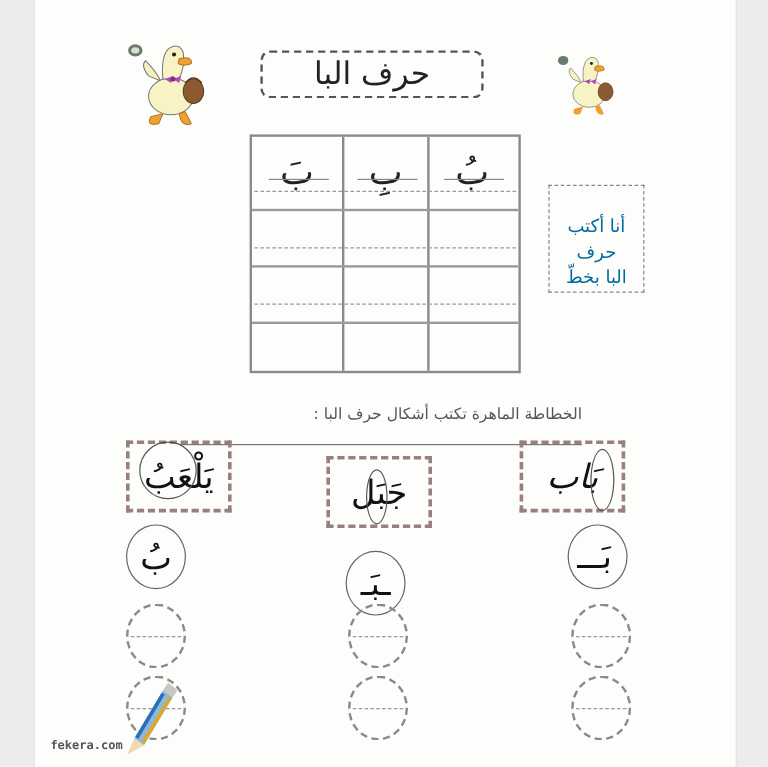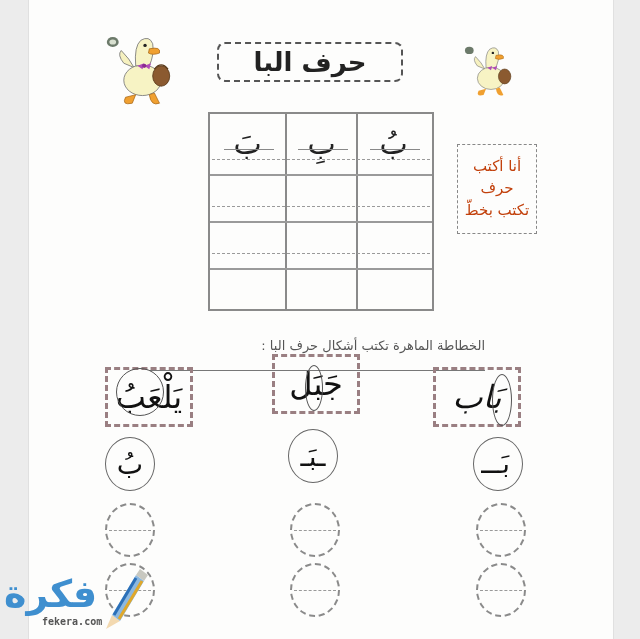--- a/index.html
+++ b/index.html
@@ -12,56 +12,56 @@
     position:absolute; left:28px; top:0; width:584px; height:639px;
     background:#fdfdfc;
     border-left:1px solid #e0e0e0; border-right:1px solid #e0e0e0;
   }
   .abs { position:absolute; }
   
   .title-box {
     left:217px; top:42px; width:186px; height:40px;
     border:2px dashed #555; border-radius:8px; box-sizing:border-box;
     display:flex; align-items:center; justify-content:center;
-    font-size:26px; font-weight:bold; color:#222; direction:rtl;
+    font-size:26px; font-weight:normal; color:#222; direction:rtl;
     font-family:"DejaVu Sans", sans-serif;
   }
   
   .duck svg { display:block; }
   
   .grid {
     left:208px; top:112px; width:226px; height:199px;
     border:2px solid #8a8a8a; box-sizing:border-box;
   }
   .grid .col-line { position:absolute; top:0; bottom:0; width:2px; background:#8a8a8a; }
   .grid .row-line { position:absolute; left:0; right:0; height:2px; background:#9a9a9a; }
   .grid .dash-line { position:absolute; left:2px; right:2px; height:0; border-top:1.5px dashed #9a9a9a; }
   .grid .cell-letter {
     position:absolute; top:12px; width:75px; text-align:center;
     font-size:30px; color:#222; direction:rtl; line-height:1.2;
   }
   .grid .underline { position:absolute; height:1px; background:#888; }
   
   .note-box {
-    left:457px; top:144px; width:80px; height:90px;
+    left:457px; top:154px; width:80px; height:90px;
     border:1.5px dashed #888; box-sizing:border-box;
-    display:flex; flex-direction:column; align-items:center; justify-content:center;
-    font-size:15px; color:#c2410c; direction:rtl; line-height:1.45;
+    display:flex; flex-direction:column; align-items:center; justify-content:flex-end;
+    font-size:15px; color:#0369a1; direction:rtl; line-height:1.45;
   }
   
   .instruction {
     left:150px; top:338px; width:335px; text-align:right; direction:rtl;
     font-size:13px; color:#555; letter-spacing:2px;
     border-bottom:1.5px solid #777; padding-bottom:17px;
   }
   
   .word-box {
     width:88px; height:60px; border:3px dashed #9a7f82; box-sizing:border-box;
     display:flex; align-items:center; justify-content:center;
-    font-size:32px; color:#111; direction:rtl;
+    font-size:28px; color:#111; direction:rtl;
   }
   .word-box .hl {
     position:absolute; border:1.5px solid #555; border-radius:50%;
   }
   
   .circle {
     width:50px; height:54px; border:1.5px solid #666; border-radius:50%;
     box-sizing:border-box; display:flex; align-items:center; justify-content:center;
     font-size:28px; color:#111; direction:rtl; background:transparent;
   }
@@ -131,42 +131,42 @@
   <div class="cell-letter" style="left:74px;">بِ</div>
   <div class="cell-letter" style="left:146px;">بُ</div>
   <div class="underline" style="left:14px;width:50px;top:35px;"></div>
   <div class="underline" style="left:88px;width:50px;top:35px;"></div>
   <div class="underline" style="left:160px;width:50px;top:35px;"></div>
 </div>
 
 <div class="abs note-box">
   <div>أنا أكتب</div>
   <div>حرف</div>
-  <div>تكتب بخطّ</div>
+  <div>البا بخطّ</div>
 </div>
 
 <div class="abs instruction">الخطاطة الماهرة تكتب أشكال حرف البا :</div>
 
 <div class="abs word-box" style="left:105px;top:367px;">
   <span>يَلْعَبُ</span>
   <div class="hl" style="left:8px;top:-2px;width:46px;height:46px;"></div>
 </div>
-<div class="abs word-box" style="left:272px;top:354px;">
+<div class="abs word-box" style="left:272px;top:380px;">
   <span>جَبَل</span>
   <div class="hl" style="left:30px;top:8px;width:16px;height:44px;"></div>
 </div>
 <div class="abs word-box" style="left:433px;top:367px;font-style:italic;">
   <span>بَاب</span>
   <div class="hl" style="left:56px;top:4px;width:18px;height:50px;"></div>
 </div>
 
 <div class="abs circle" style="left:105px;top:437px;">
   <span>بُ</span>
 </div>
-<div class="abs circle" style="left:288px;top:429px;">
+<div class="abs circle" style="left:288px;top:459px;">
   <span>ـبَـ</span>
 </div>
 <div class="abs circle" style="left:473px;top:437px;font-family:Liberation Mono, monospace;">
   <span>بَـ</span>
 </div>
 
 <div class="abs circle dashed" style="left:105px;top:503px;">
     <div class="mid"></div>
   </div>
 <div class="abs circle dashed" style="left:105px;top:563px;">
@@ -179,21 +179,20 @@
     <div class="mid"></div>
   </div>
 <div class="abs circle dashed" style="left:476px;top:503px;">
     <div class="mid"></div>
   </div>
 <div class="abs circle dashed" style="left:476px;top:563px;">
     <div class="mid"></div>
   </div>
 
 <div class="abs logo">
-  <div class="logo-text">فكرة</div>
   <div class="logo-domain">fekera.com</div>
   <svg class="abs" style="left:98px;top:-8px;" width="50" height="66" viewBox="0 0 50 66">
     <polygon points="4,62 10,48 18,54" fill="#f3d9b0"></polygon>
     <polygon points="10,48 34,8 42,14 18,54" fill="#8cb8e0"></polygon>
     <line x1="12" y1="48" x2="34" y2="11" stroke="#2a6fb8" stroke-width="3"></line>
     <line x1="17" y1="52" x2="40" y2="14" stroke="#e0a82a" stroke-width="3"></line>
     <polygon points="34,8 38,2 46,8 42,14" fill="#c8c8c0"></polygon>
   </svg>
 </div>
 

